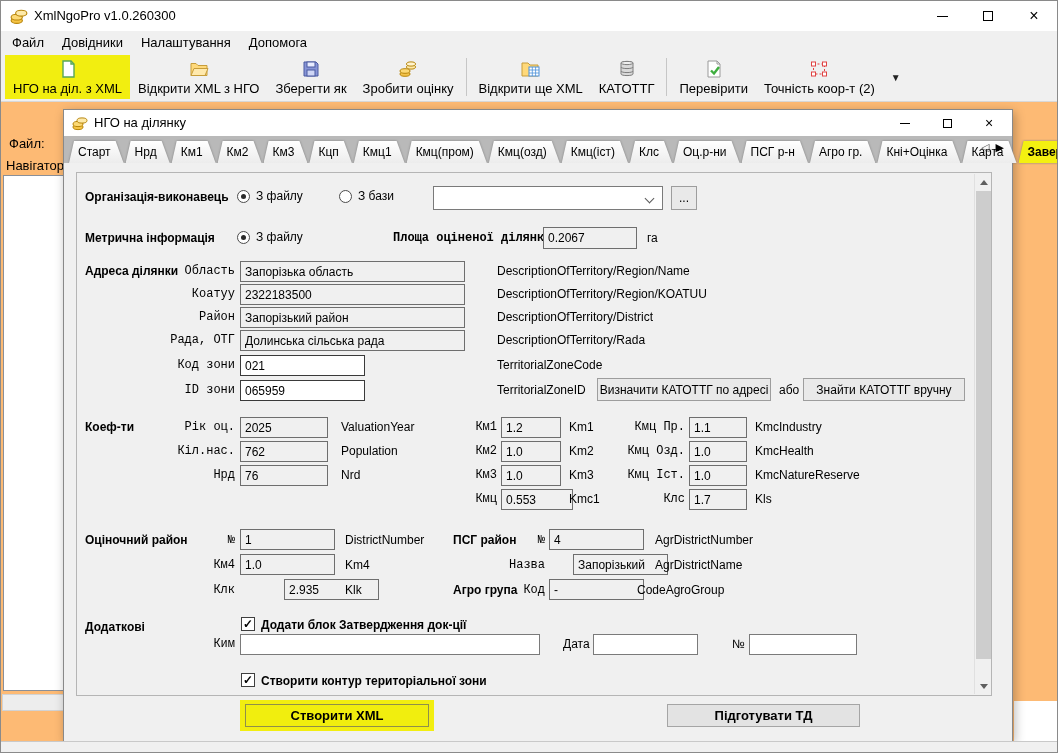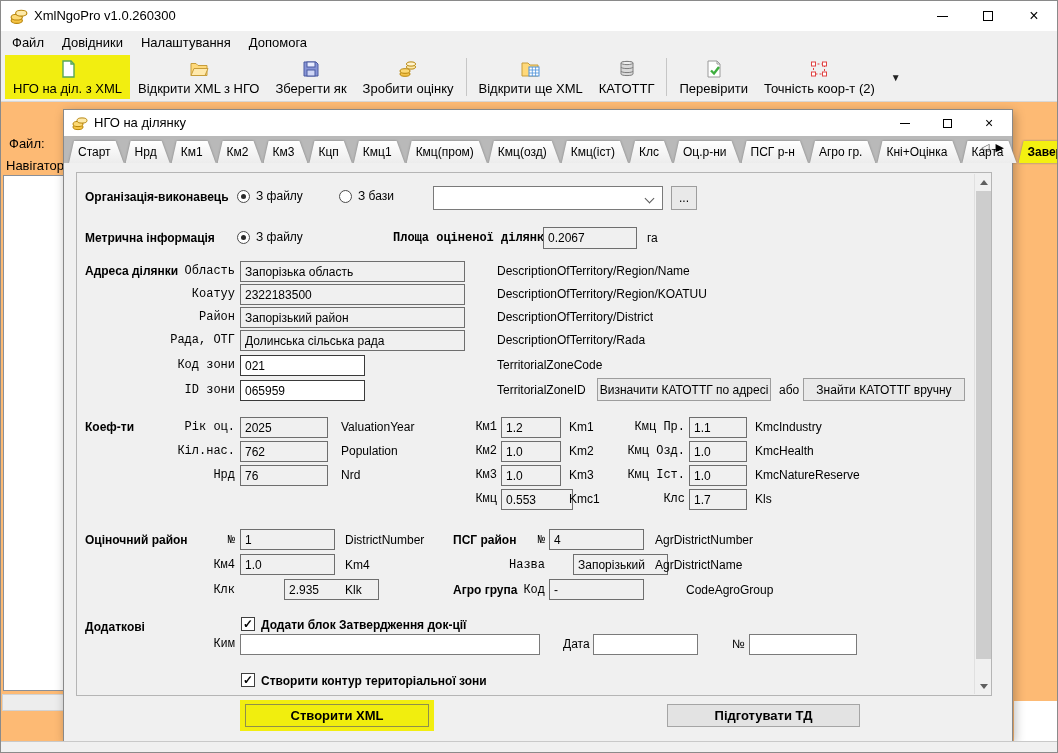--- a/index.html
+++ b/index.html
@@ -409,21 +409,21 @@
         <span class="rlb" style="left:406px;top:360px;width:62px">№</span>
         <input class="tb" style="left: 472px; top: 356px; width: 95px;" value="4">
         <span class="xml" style="left:578px;top:360px">AgrDistrictNumber</span>
         <span class="rlb" style="left:406px;top:385px;width:62px">Назва</span>
         <input class="tb" style="left: 472px; top: 381px; width: 95px; margin-left: 24px;" value="Запорізький">
         <span class="xml" style="left:578px;top:385px">AgrDistrictName</span>
 
         <span class="bl" style="left:376px;top:410px">Агро група</span>
         <span class="rlb" style="left:406px;top:410px;width:62px">Код</span>
         <input class="tb" style="left: 472px; top: 406px; width: 95px;" value="-">
-        <span class="xml" style="left:609px;top:410px">CodeAgroGroup</span>
+        <span class="xml" style="left:560px;top:410px">CodeAgroGroup</span>
 
         <span class="bl" style="left:8px;top:447px">Додаткові</span>
         <span class="chk" style="left:164px;top:444px">✓</span>
         <span class="bl" style="left:184px;top:445px">Додати блок Затвердження док-ції</span>
         <span class="rlb" style="left:100px;top:464px;width:58px">Ким</span>
         <input class="tb wht2" style="left: 163px; top: 461px; width: 300px;" value="">
         <span class="lb" style="left:486px;top:464px">Дата</span>
         <input class="tb wht2" style="left: 516px; top: 461px; width: 105px;" value="">
         <span class="lb" style="left:655px;top:464px">№</span>
         <input class="tb wht2" style="left: 672px; top: 461px; width: 108px;" value="">

